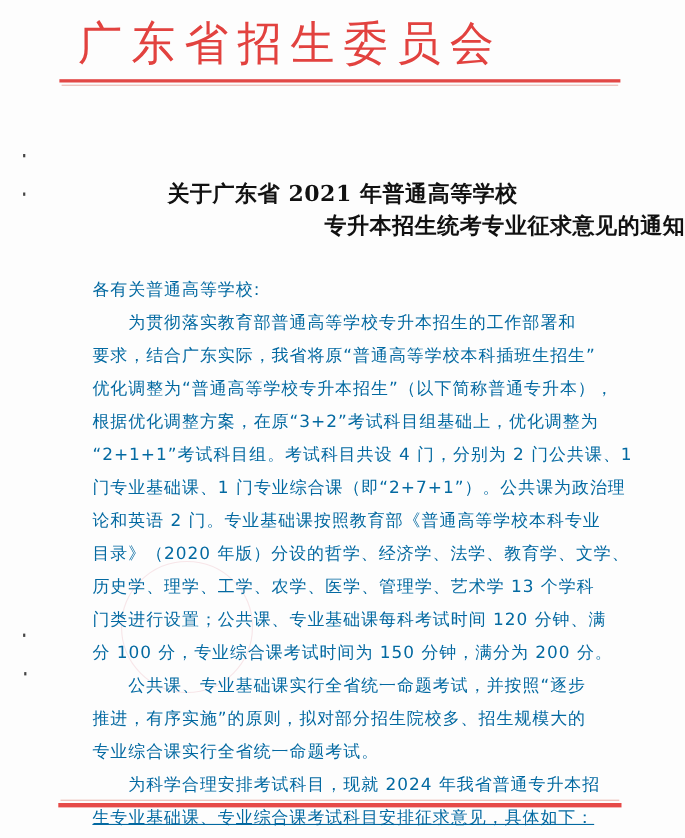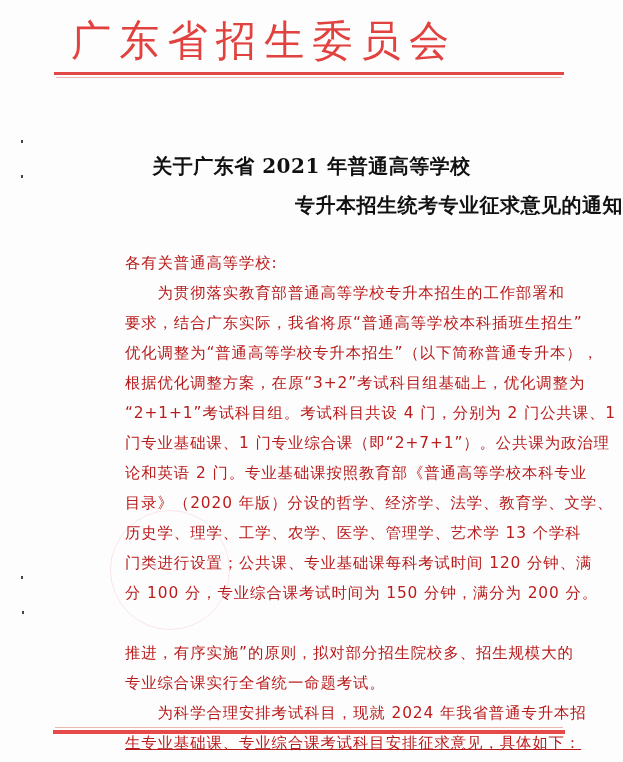--- a/index.html
+++ b/index.html
@@ -22,27 +22,27 @@
     .rule-bot-thin { position: absolute; left: 55px; top: 727px; width: 508px; height: 1px; background: #eab6ad; }
     .rule-bot-main { position: absolute; left: 53px; top: 730px; width: 512px; height: 4px; background: #e64a48; }
 
     .margin-dot { position: absolute; width: 2px; height: 3px; background: #444; }
 
     .title {
       position: absolute; left: 0; width: 623px; text-align: center;
       font-family: "DejaVu Serif", "Liberation Serif", serif; font-weight: bold;
       font-size: 20px; color: #111; letter-spacing: 0.5px;
     }
-    .title.l1 { top: 153px; }
+    .title.l1 { top: 163px; }
     .title.l2 { top: 192px; text-align: right; }
 
     .body-text {
       position: absolute; left: 84px; width: 470px;
       font-family: "DejaVu Sans", "Liberation Sans", sans-serif; font-size: 15.4px;
-      color: #b91c1c; white-space: nowrap; line-height: 22px; letter-spacing: 0.9px; margin-left: 41px;
+      color: #0369a1; white-space: nowrap; line-height: 22px; letter-spacing: 0.9px;
     }
 
     .stamp {
       position: absolute; left: 110px; top: 510px; width: 120px; height: 120px;
       border-radius: 50%; border: 1px solid rgba(230, 160, 170, 0.25);
     }
   </style>
 </head>
 <body>
 
@@ -79,20 +79,21 @@
   <div class="body-text" style="top:342px;">优化调整为“普通高等学校专升本招生”（以下简称普通专升本），</div>
   <div class="body-text" style="top:372px;">根据优化调整方案，在原“3+2”考试科目组基础上，优化调整为</div>
   <div class="body-text" style="top:402px;">“2+1+1”考试科目组。考试科目共设 4 门，分别为 2 门公共课、1</div>
   <div class="body-text" style="top:432px;">门专业基础课、1 门专业综合课（即“2+7+1”）。公共课为政治理</div>
   <div class="body-text" style="top:462px;">论和英语 2 门。专业基础课按照教育部《普通高等学校本科专业</div>
   <div class="body-text" style="top:492px;">目录》（2020 年版）分设的哲学、经济学、法学、教育学、文学、</div>
   <div class="body-text" style="top:522px;">历史学、理学、工学、农学、医学、管理学、艺术学 13 个学科</div>
   <div class="body-text" style="top:552px;">门类进行设置；公共课、专业基础课每科考试时间 120 分钟、满</div>
 
   <div class="body-text" style="top:582px;">分 100 分，专业综合课考试时间为 150 分钟，满分为 200 分。</div>
+  <div class="body-text" style="top:612px;">　　公共课、专业基础课实行全省统一命题考试，并按照“逐步</div>
   <div class="body-text" style="top:642px;">推进，有序实施”的原则，拟对部分招生院校多、招生规模大的</div>
   <div class="body-text" style="top:672px;">专业综合课实行全省统一命题考试。</div>
   <div class="body-text" style="top:702px; left:84px;">　　为科学合理安排考试科目，现就 2024 年我省普通专升本招</div>
   <div class="body-text" style="top:732px;text-decoration:underline;">生专业基础课、专业综合课考试科目安排征求意见，具体如下：</div>
 
   <div class="rule-bot-thin"></div>
   <div class="rule-bot-main"></div>
 </div>
 
 </body></html>

